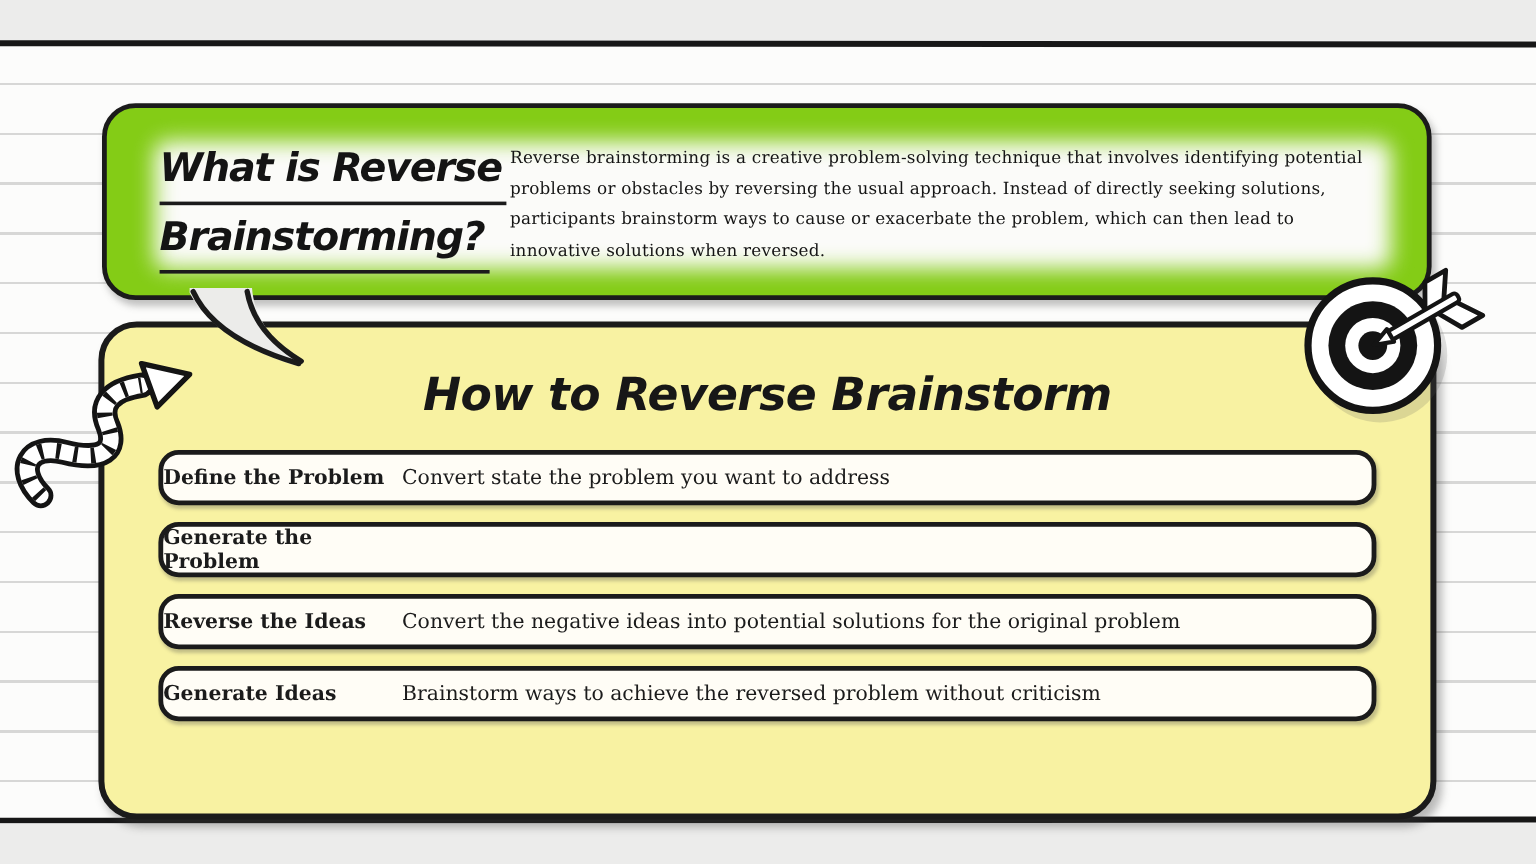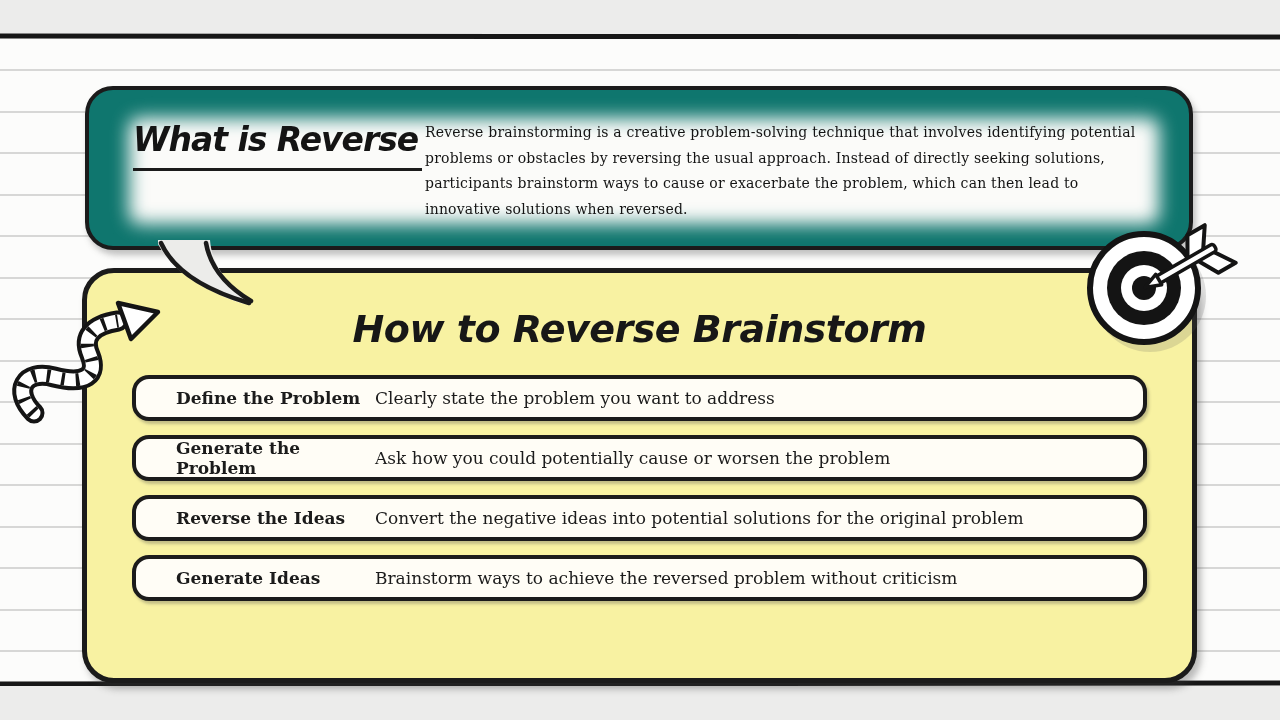--- a/index.html
+++ b/index.html
@@ -47,29 +47,29 @@
   .rows { display:flex; flex-direction:column; gap:14px; }
   .row {
     height:46px;
     background:#fffdf6;
     border:4px solid #1b1b1b;
     border-radius:17px;
     display:flex; align-items:center;
     box-shadow:2px 3px 3px rgba(70,70,70,.30);
   }
   .row-label {
-    margin-left:40px; width:199px; flex:none;
+    width:199px; flex:none;
     font-weight:700; font-size:17px;
   }
   .row-desc { font-size:17px; padding-right:20px; white-space:nowrap; }
 
   
   .bubble {
     position:absolute; left:85px; top:86px; width:1108px; height:164px;
-    background:#0f766e;
+    background:#84cc16;
     border:4px solid #1b1b1b;
     border-radius:28px;
     box-shadow:3px 5px 6px rgba(80,80,80,.35);
     display:flex;
     overflow:hidden;
   }
   .bubble-glow {
     position:absolute; left:40px; top:28px; right:30px; bottom:22px;
     background:#fbfbf9; filter:blur(9px); border-radius:10px;
   }
@@ -111,25 +111,24 @@
   <div class="band-top"></div>
   <div class="inkline-top"></div>
   <div class="inkline-bot"></div>
   <div class="band-bot"></div>
 
   <section class="how-box">
     <h2 class="how-title">How to Reverse Brainstorm</h2>
     <div class="rows">
       <div class="row">
         <span class="row-label">Define the Problem</span>
-        <span class="row-desc">Clearly state the problem you want to address</span>
+        <span class="row-desc">Convert state the problem you want to address</span>
       </div>
       <div class="row">
         <span class="row-label">Generate the Problem</span>
-        <span class="row-desc">Ask how you could potentially cause or worsen the problem</span>
       </div>
       <div class="row">
         <span class="row-label">Reverse the Ideas</span>
         <span class="row-desc">Convert the negative ideas into potential solutions for the original problem</span>
       </div>
       <div class="row">
         <span class="row-label">Generate Ideas</span>
         <span class="row-desc">Brainstorm ways to achieve the reversed problem without criticism</span>
       </div>
     </div>
@@ -139,20 +138,21 @@
     <path d="M 26,130 C 4,108 16,86 46,94 C 78,102 90,92 82,72 C 74,54 84,42 110,38" fill="none" stroke="#141414" stroke-width="21" stroke-linecap="round"></path>
     <path d="M 26,130 C 4,108 16,86 46,94 C 78,102 90,92 82,72 C 74,54 84,42 110,38" fill="none" stroke="#ffffff" stroke-width="13" stroke-linecap="round"></path>
     <path d="M 26,130 C 4,108 16,86 46,94 C 78,102 90,92 82,72 C 74,54 84,42 110,38" fill="none" stroke="#141414" stroke-width="13" stroke-dasharray="3.5 11" stroke-linecap="butt"></path>
     <polygon points="110,20 150,29 123,56" fill="#ffffff" stroke="#141414" stroke-width="4.5" stroke-linejoin="round"></polygon>
   </svg>
 
   <section class="bubble">
     <div class="bubble-glow"></div>
     <div class="bubble-heading">
       <span class="hl">What is Reverse</span>
+      <span class="hl">Brainstorming?</span>
     </div>
     <p class="bubble-body">Reverse brainstorming is a creative problem-solving technique that involves identifying potential problems or obstacles by reversing the usual approach. Instead of directly seeking solutions, participants brainstorm ways to cause or exacerbate the problem, which can then lead to innovative solutions when reversed.</p>
   </section>
 
   <svg class="tail" width="120" height="70" viewBox="0 0 120 70">
     <path d="M 10,0 L 62,0 C 64,26 80,46 104,62 L 96,64 C 52,50 22,28 10,4 Z" fill="#ececea"></path>
     <path d="M 58,3 C 62,26 78,46 103,61" fill="none" stroke="#1b1b1b" stroke-width="4.5" stroke-linecap="round"></path>
     <path d="M 13,3 C 24,27 50,48 101,63" fill="none" stroke="#1b1b1b" stroke-width="4.5" stroke-linecap="round"></path>
   </svg>
 

